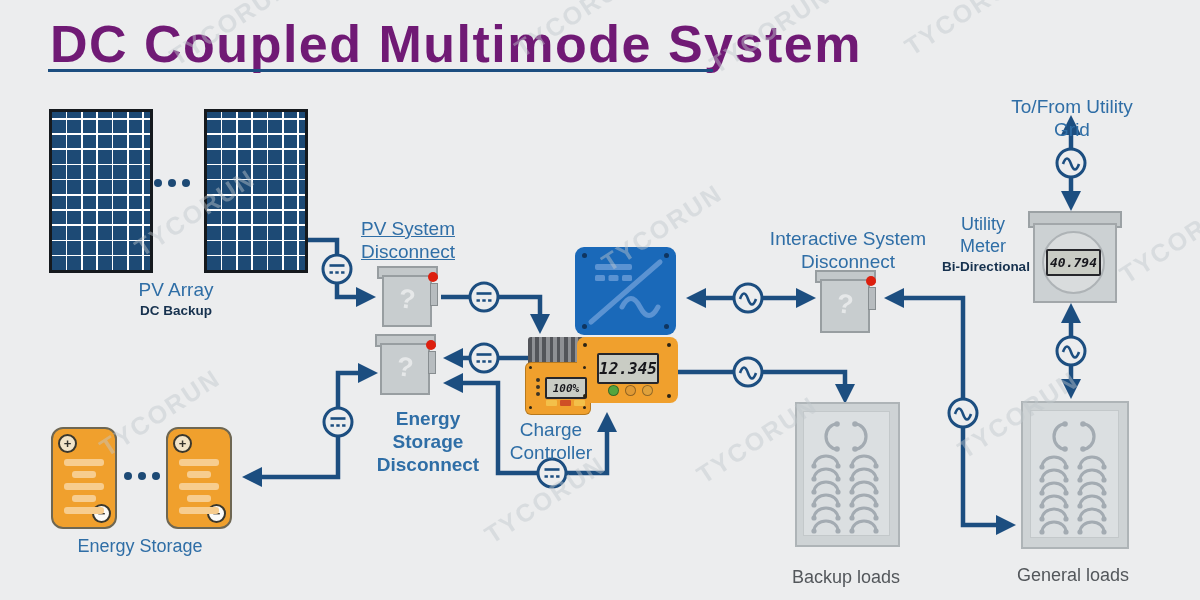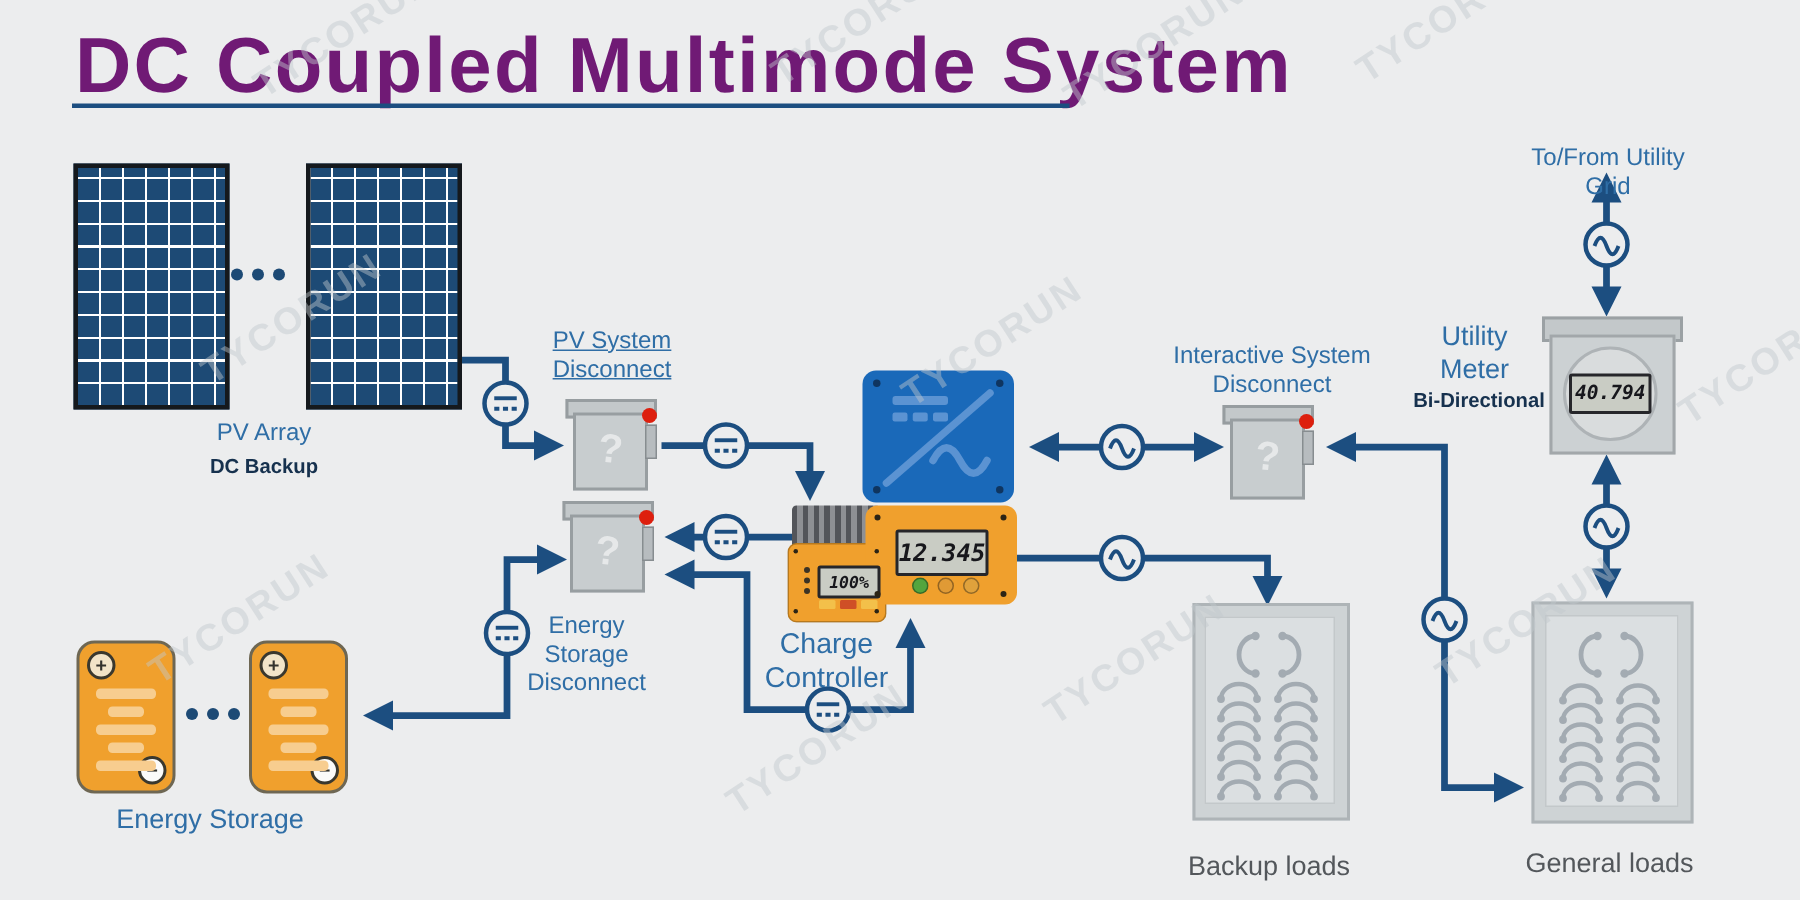--- a/index.html
+++ b/index.html
@@ -4,21 +4,21 @@
 <style>
   html,body{margin:0;padding:0;background:#ecedee;}
   .canvas{position:relative;width:1200px;height:600px;background:#ecedee;overflow:hidden;
           font-family:"Liberation Sans",sans-serif;}
   svg{display:block;}
   
   .title{position:absolute;left:50px;top:14px;font-size:52px;font-weight:bold;letter-spacing:1.5px;
          color:#701a75;}
   .title-rule{position:absolute;left:48px;top:69px;width:665px;height:3px;background:#1c4e80;}
   .lbl{position:absolute;transform:translateX(-50%);text-align:center;white-space:pre-line;
-       color:#2f6ea6;font-size:16px;line-height:1.2;z-index:5;}
+       color:#2f6ea6;font-size:19px;line-height:1.2;z-index:5;}
   .lbl.big{font-size:19px;}
   .lbl.md{font-size:18px;}
   .lbl.dark{color:#16314e;font-weight:bold;font-size:13.5px;}
   .lbl.gray{color:#53575b;}
   
   .wm{position:absolute;transform:translate(-50%,-50%) rotate(-33deg);color:rgba(193,199,205,0.45);
       font-size:25px;font-weight:bold;letter-spacing:2px;z-index:4;pointer-events:none;}
   
   .wires{position:absolute;left:0;top:0;z-index:1;}
   
@@ -180,21 +180,21 @@
   </div>
   <div class="enc-handle" style="left:430px;top:283px;"></div>
   <div class="red-dot" style="left:428px;top:272px;"></div>
 
   <div class="enc-lid" style="left:375px;top:334px;width:57px;height:9px;"></div>
   <div class="enc-body" style="left:380px;top:343px;width:46px;height:48px;">
     <span class="sw">?</span>
   </div>
   <div class="enc-handle" style="left:428px;top:351px;"></div>
   <div class="red-dot" style="left:426px;top:340px;"></div>
-  <div class="lbl" style="left:391px;top:408px;">Energy
+  <div class="lbl" style="left:428px;top:408px;font-weight:bold;">Energy
 Storage
 Disconnect</div>
 
   <div class="battery" style="left:51px;top:427px;">
     <span class="term pos">+</span>
     <span class="term neg">−</span>
     <i class="stripe" style="top:30px;width:40px;"></i>
       <i class="stripe" style="top:42px;width:24px;"></i>
     <i class="stripe" style="top:54px;width:40px;"></i>
       <i class="stripe" style="top:66px;width:24px;"></i>

